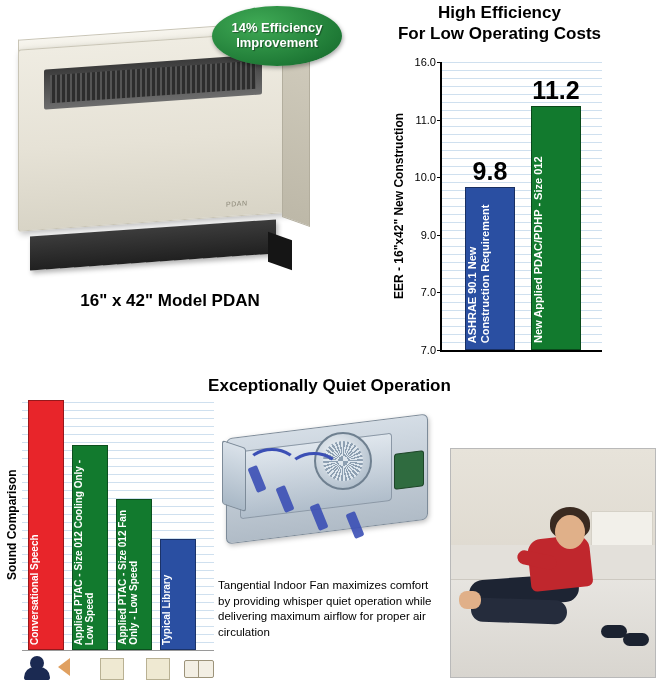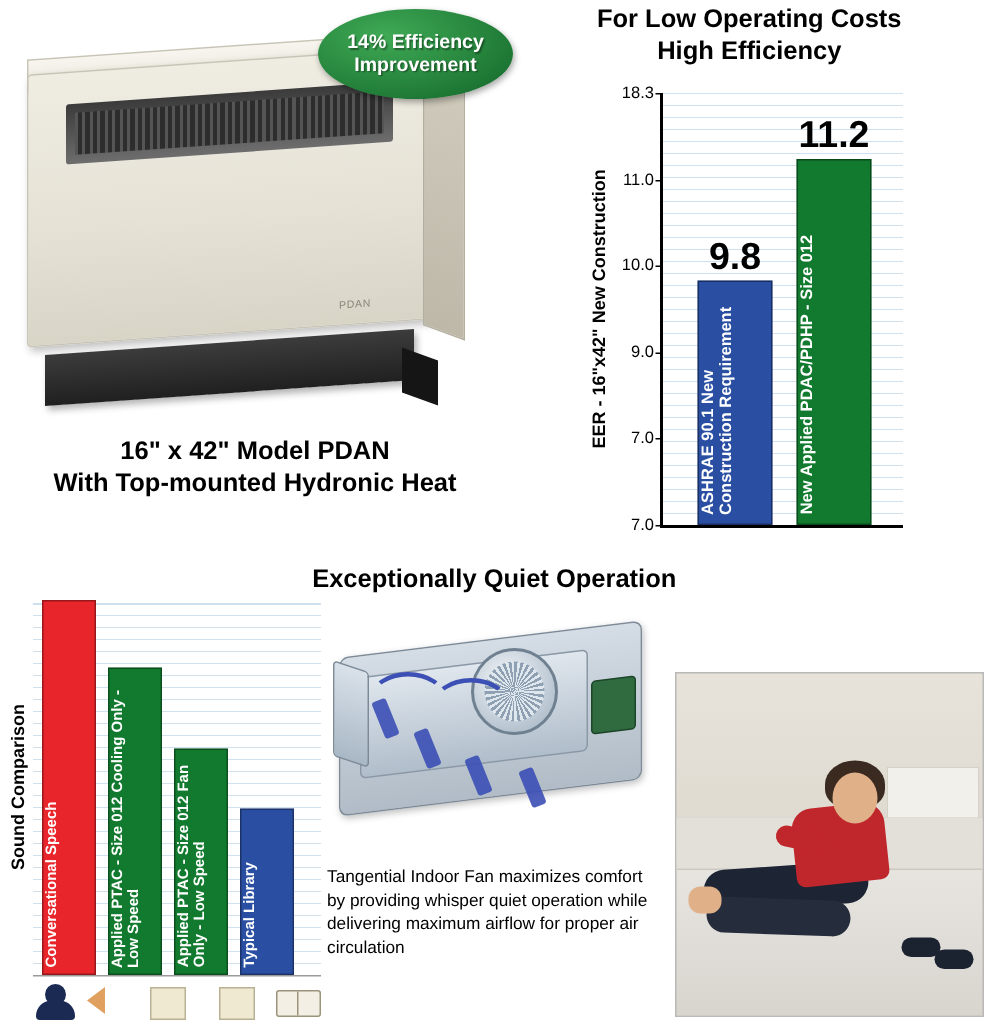--- a/index.html
+++ b/index.html
@@ -216,44 +216,43 @@
   <div class="unit-logo">PDAN</div>
   <div class="unit-base"></div>
   <div class="unit-base2"></div>
 
   <div class="abs" id="efficiency-badge">
     <div class="txt">14% Efficiency Improvement</div>
   </div>
 
   <div class="abs" id="product-caption">
     <div class="l1">16" x 42" Model PDAN</div>
-    <div class="l2">With Top-mounted Hydronic Heat</div>
   </div>
 </div>
 
 <div class="abs" id="eer-panel">
   <div class="abs" id="eer-title">
+    <div>High Efficiency</div>
     <div>For Low Operating Costs</div>
-    <div>High Efficiency</div>
   </div>
 
   <div class="abs" id="eer-chart-area">
     <div id="eer-ylabel">EER - 16"x42" New Construction</div>
     <div class="plot" id="eer-plot">
         <div class="ytick" style="top: 288px;">7.0</div>
         <div class="ytickmark" style="top: 288px;"></div>
         <div class="ytick" style="top: 230.4px;">7.0</div>
         <div class="ytickmark" style="top: 230.4px;"></div>
         <div class="ytick" style="top: 172.8px; padding-left: 44px;">9.0</div>
         <div class="ytickmark" style="top: 172.8px;"></div>
         <div class="ytick" style="top: 115.2px;">10.0</div>
         <div class="ytickmark" style="top: 115.2px;"></div>
         <div class="ytick" style="top: 57.6px;">11.0</div>
         <div class="ytickmark" style="top: 57.6px;"></div>
-        <div class="ytick" style="top: 0px;">18.3</div>
+        <div class="ytick" style="top: 0px;">16.0</div>
         <div class="ytickmark" style="top: 0px;"></div>
         <div class="bar" style="left: 23px; width: 48px; height: 161.28px; background: rgb(42, 79, 162); border: 1px solid rgba(0, 0, 0, 0.4);">
           <div class="toplabel">9.8</div>
           <div class="vlabel">ASHRAE 90.1 New Construction Requirement</div>
         </div>
         <div class="bar" style="left: 89px; width: 48px; height: 241.92px; background: rgb(18, 122, 46); border: 1px solid rgba(0, 0, 0, 0.4);">
           <div class="toplabel">11.2</div>
           <div class="vlabel">New Applied PDAC/PDHP - Size 012</div>
         </div>
       </div>

